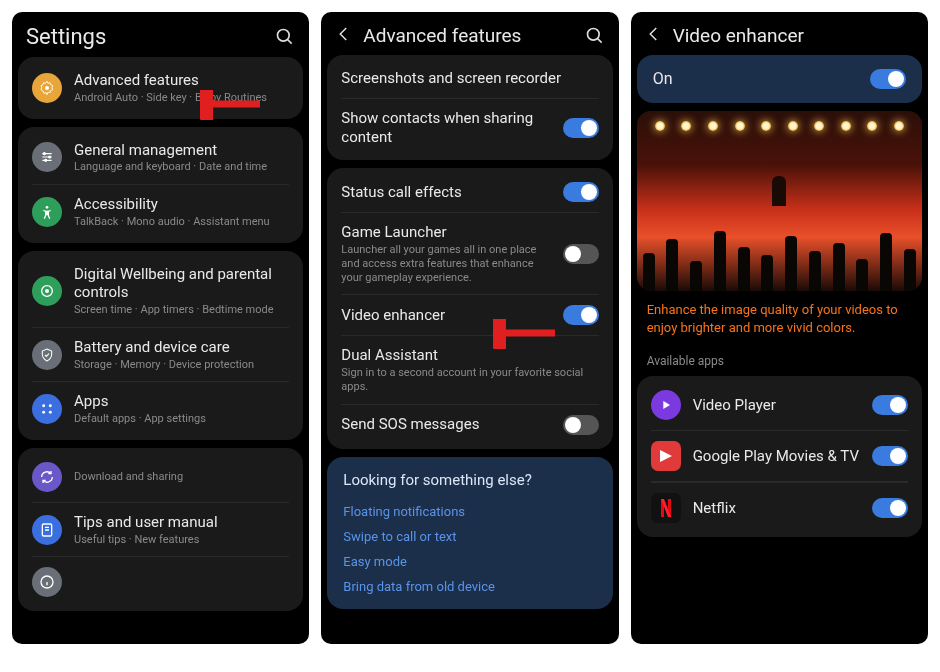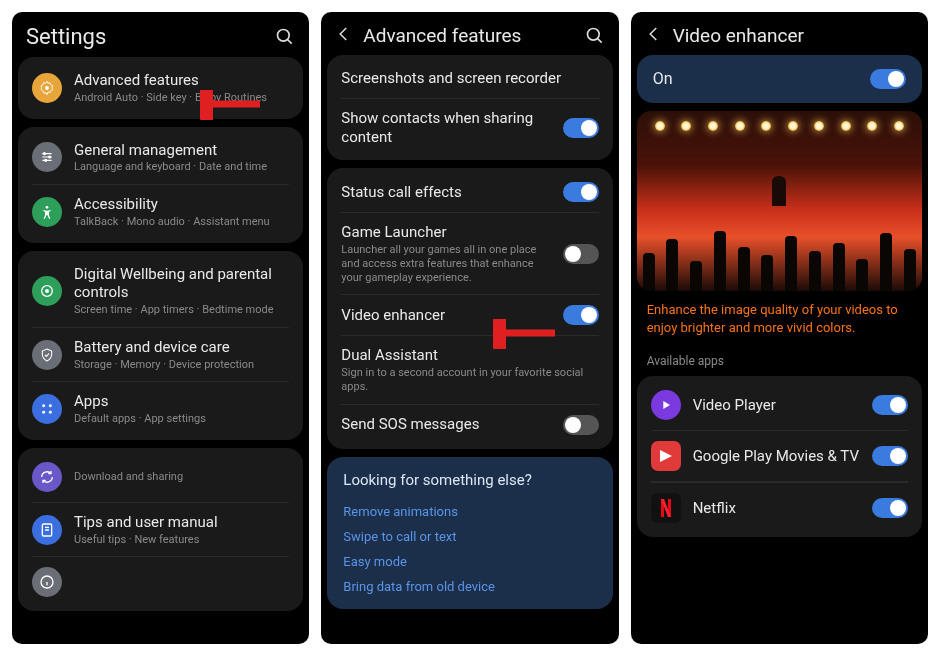--- a/index.html
+++ b/index.html
@@ -450,21 +450,21 @@
           <div class="row">
             <div class="row-text">
               <div class="row-title">Send SOS messages</div>
             </div>
             <span class="toggle"></span>
           </div>
         </div>
       <div class="looking-card">
         <div class="looking-title">Looking for something else?</div>
         <div id="s2-links">
-            <div class="looking-link">Remove animations</div>
+            <div class="looking-link">Floating notifications</div>
             <div class="looking-link">Swipe to call or text</div>
             <div class="looking-link">Easy mode</div>
             <div class="looking-link">Bring data from old device</div>
           </div>
       </div>
     </div>
 
     <svg class="red-arrow" style="left:172px;top:307px" width="72" height="30">
       <defs>
           <marker id="ah2" markerWidth="8" markerHeight="8" refX="1" refY="3" orient="auto">

